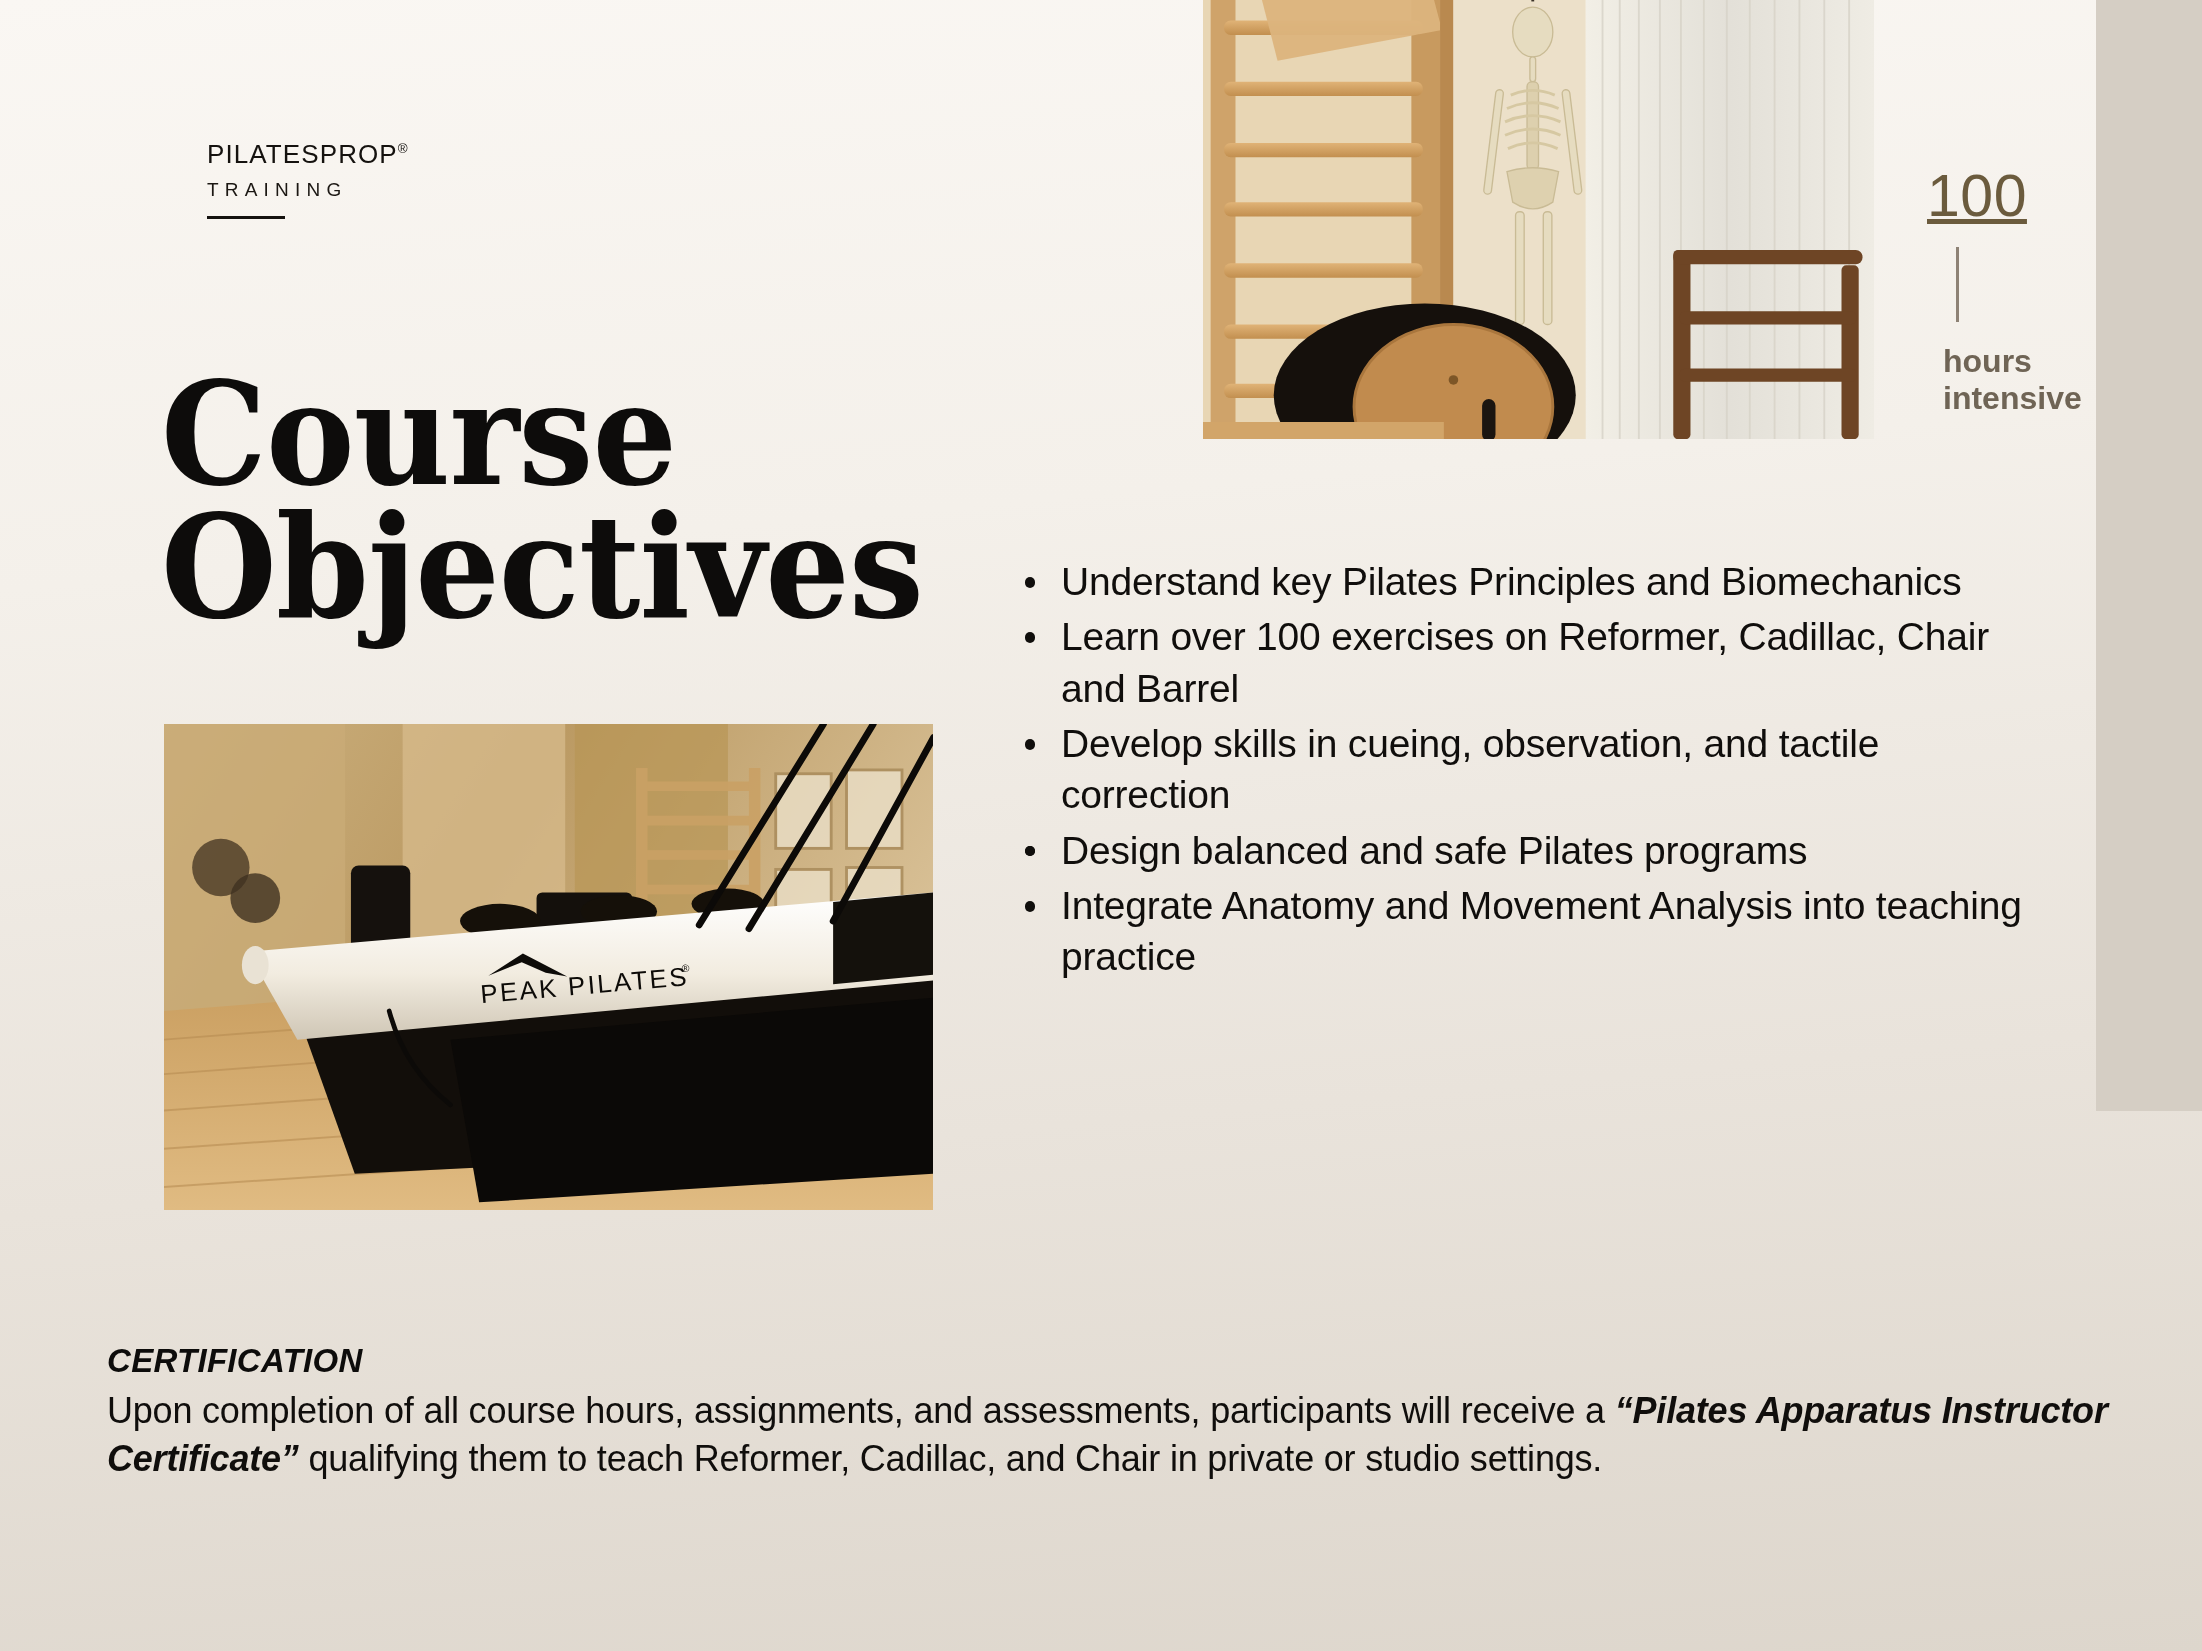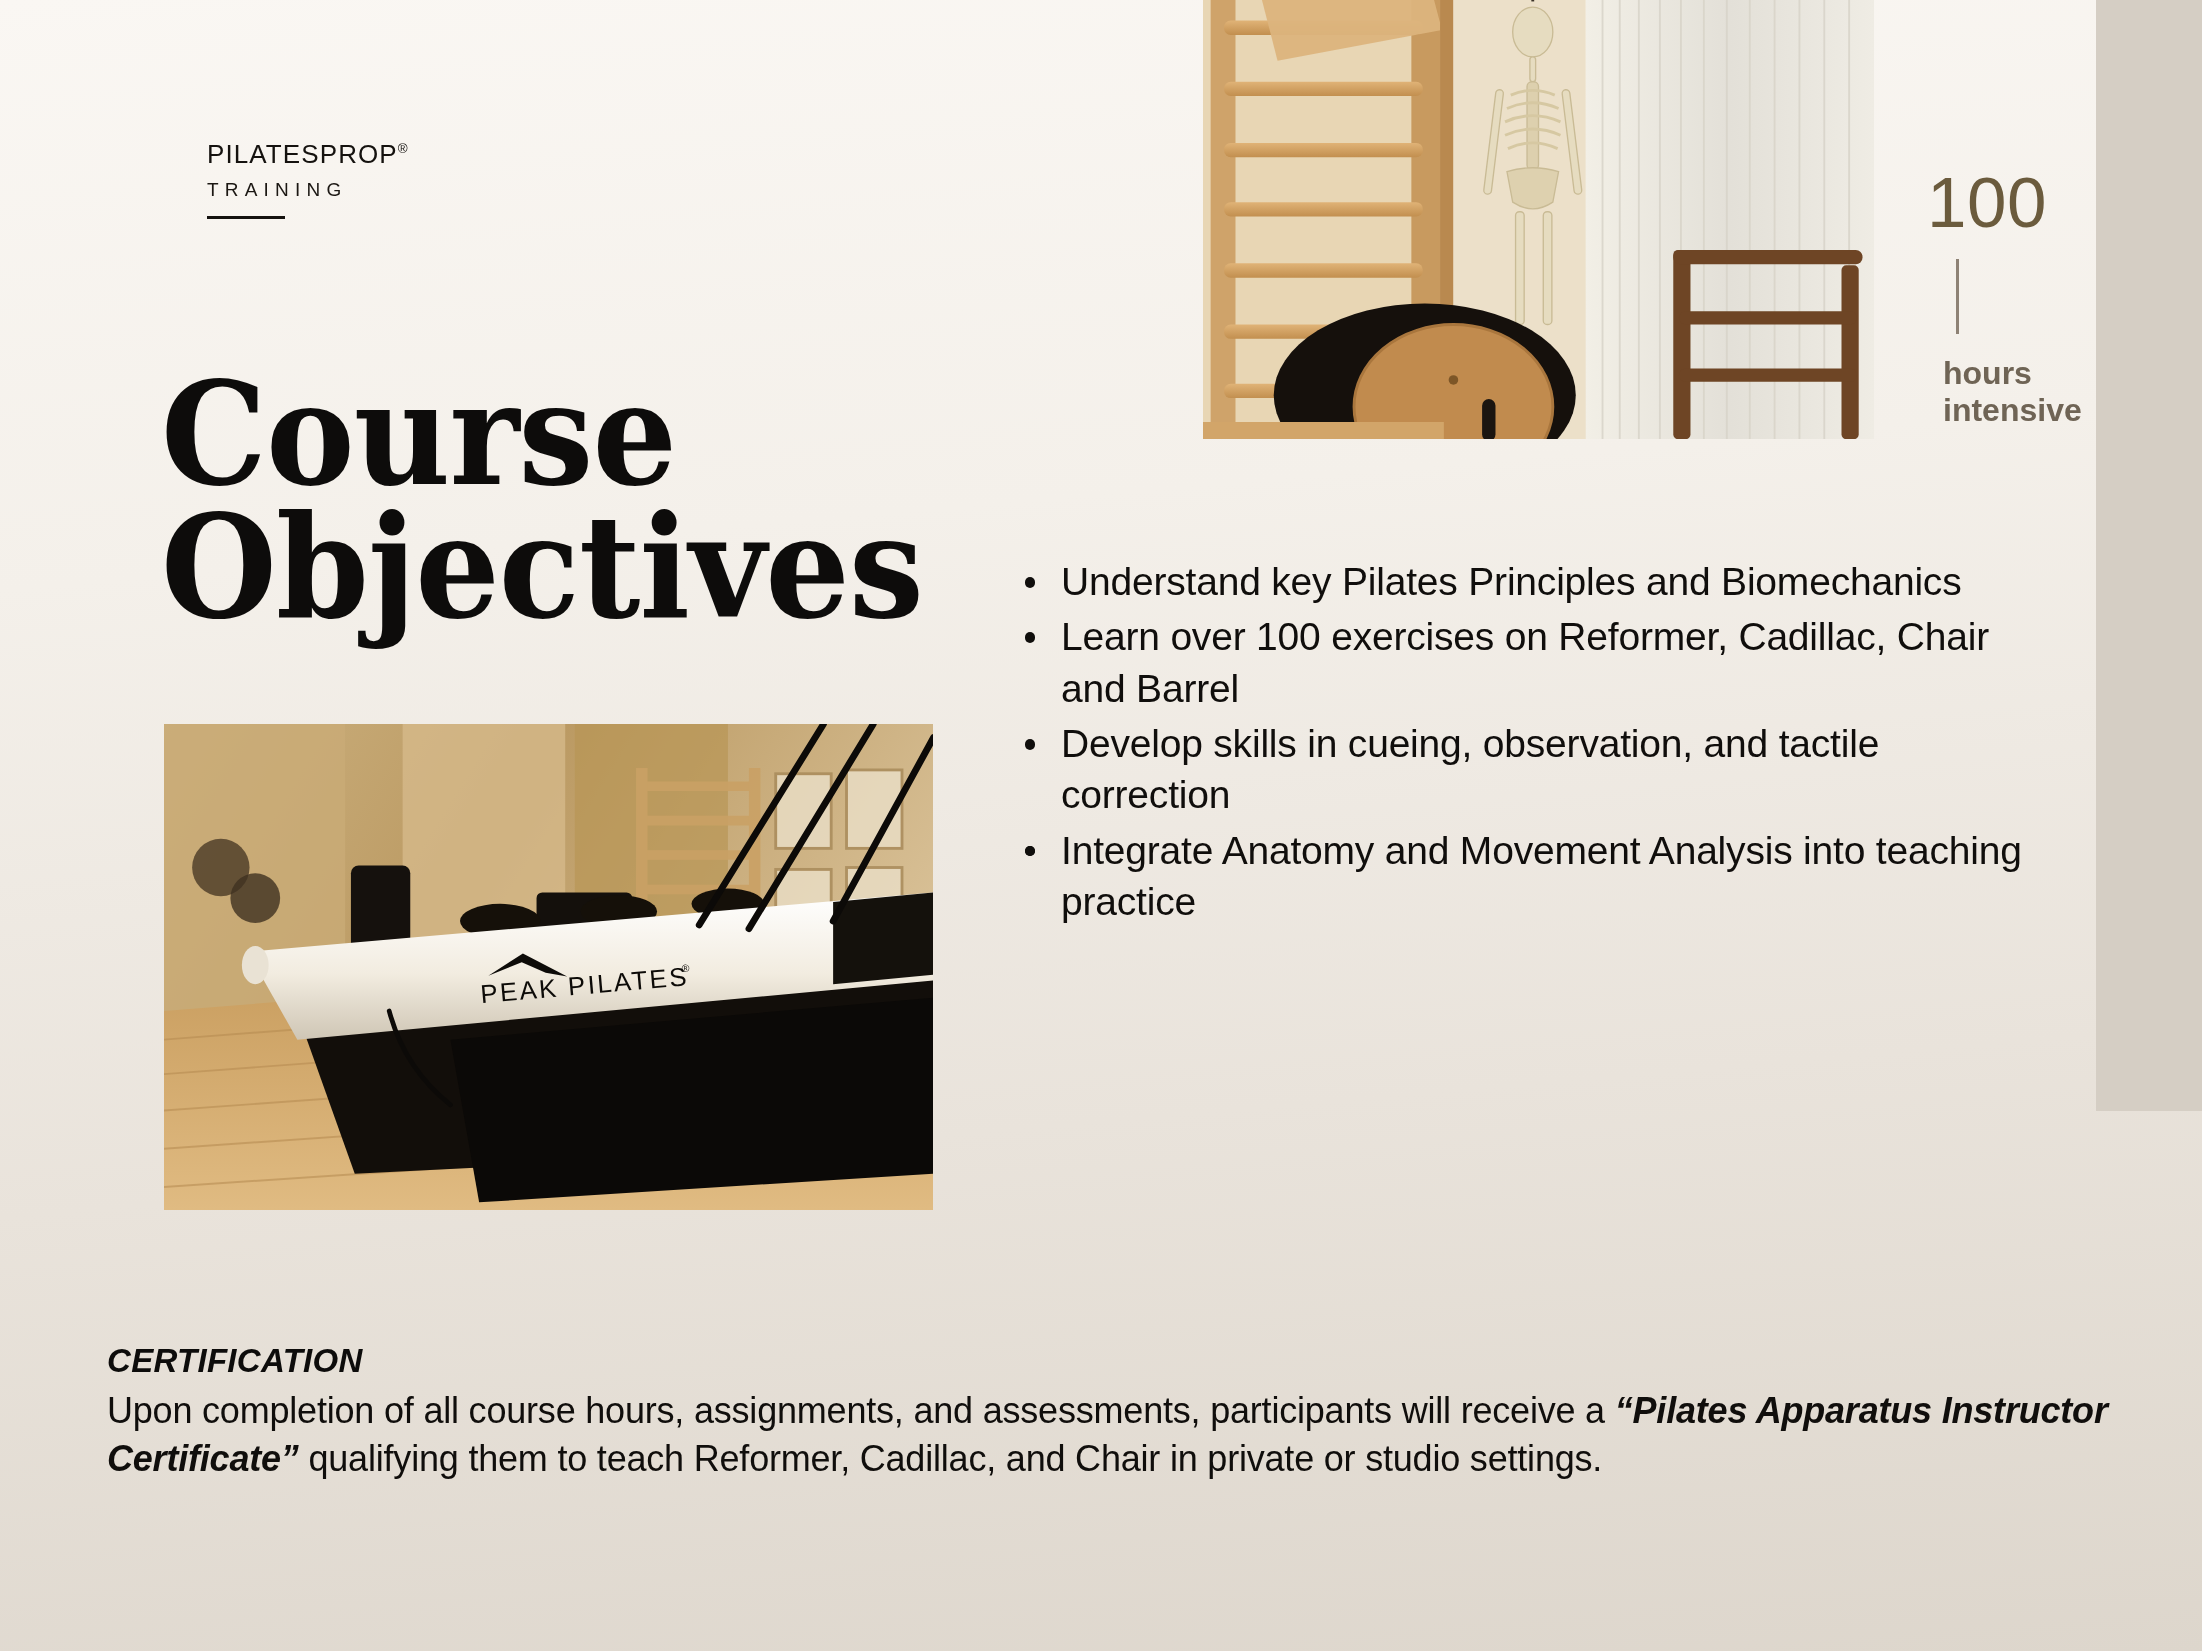--- a/index.html
+++ b/index.html
@@ -105,25 +105,26 @@
 
   
   .badge {
     position: absolute;
     left: 1927px;
     top: 167px;
     width: 143px;
     text-align: left;
   }
   .badge-number {
-    font-size: 71px;
+    font-size: 59px;
     line-height: 1;
     color: #6b5b3d;
     font-weight: 400;
     letter-spacing: 0.5px;
+    text-decoration: underline;
   }
   .badge-divider {
     margin: 21px 0 21px 29px;
     width: 2.9px;
     height: 75px;
     background: #8e8275;
   }
   .badge-caption {
     font-size: 32px;
     line-height: 1.17;
@@ -389,20 +390,21 @@
         <text x="212" y="10" font-family="'Liberation Sans', sans-serif" font-size="11" fill="#0d0b08">®</text>
       </g>
     </svg>
   </div>
 
   <ul class="objectives">
     <li><span class="dot"></span><span>Understand key Pilates Principles and Biomechanics</span></li>
     <li><span class="dot"></span><span>Learn over 100 exercises on Reformer, Cadillac, Chair and Barrel</span></li>
     <li><span class="dot"></span><span>Develop skills in cueing, observation, and tactile correction</span></li>
     <li><span class="dot"></span></li>
+    <li><span class="dot"></span><span>Design balanced and safe Pilates programs</span></li>
     <li><span class="dot"></span><span>Integrate Anatomy and Movement Analysis into teaching practice</span></li>
   </ul>
 
   <div class="cert">
     <div class="cert-title">CERTIFICATION</div>
     <div class="cert-body"><span>Upon completion of all course hours, assignments, and assessments, participants will receive a </span><b>“Pilates Apparatus Instructor Certificate”</b><span> qualifying them to teach Reformer, Cadillac, and Chair in private or studio settings.</span></div>
   </div>
 
 </div>
 

